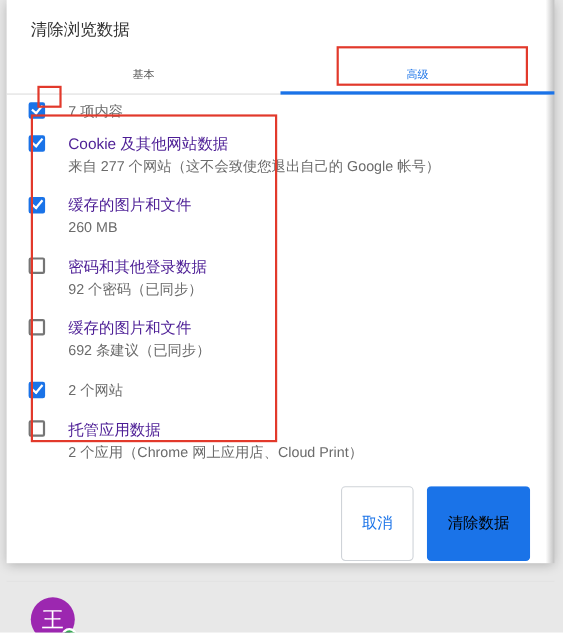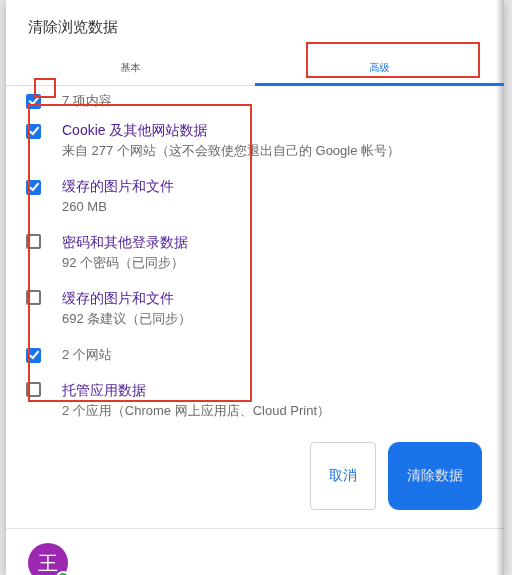--- a/index.html
+++ b/index.html
@@ -9,21 +9,21 @@
     width: 512px;
     height: 575px;
     overflow: hidden;
     position: relative;
   }
   .dialog {
     position: absolute;
     left: 6px;
     top: 0;
     width: 498px;
-    height: 575px;
+    height: 512px;
     background: #fff;
     box-shadow: 0 2px 10px rgba(0,0,0,0.25);
   }
   .dialog-title {
     padding: 18px 22px 14px 22px;
     font-size: 15px;
     color: #333;
   }
   .tabs {
     display: flex;
@@ -114,22 +114,21 @@
     cursor: pointer;
     border: 1px solid transparent;
   }
   .btn-cancel {
     background: #fff;
     color: #1a73e8;
     border: 1px solid #cfd3d8;
   }
   .btn-primary {
     background: #1a73e8;
-    color: #e5e5e5;
-    border-radius: 11px;
+    color: #000000;
   }
   .divider { height: 1px; background: #e3e3e3; margin: 0 0 0 0; }
   .account {
     display: flex;
     align-items: center;
     padding: 14px 22px 14px 22px;
     gap: 14px;
   }
   .avatar {
     width: 40px; height: 40px;

